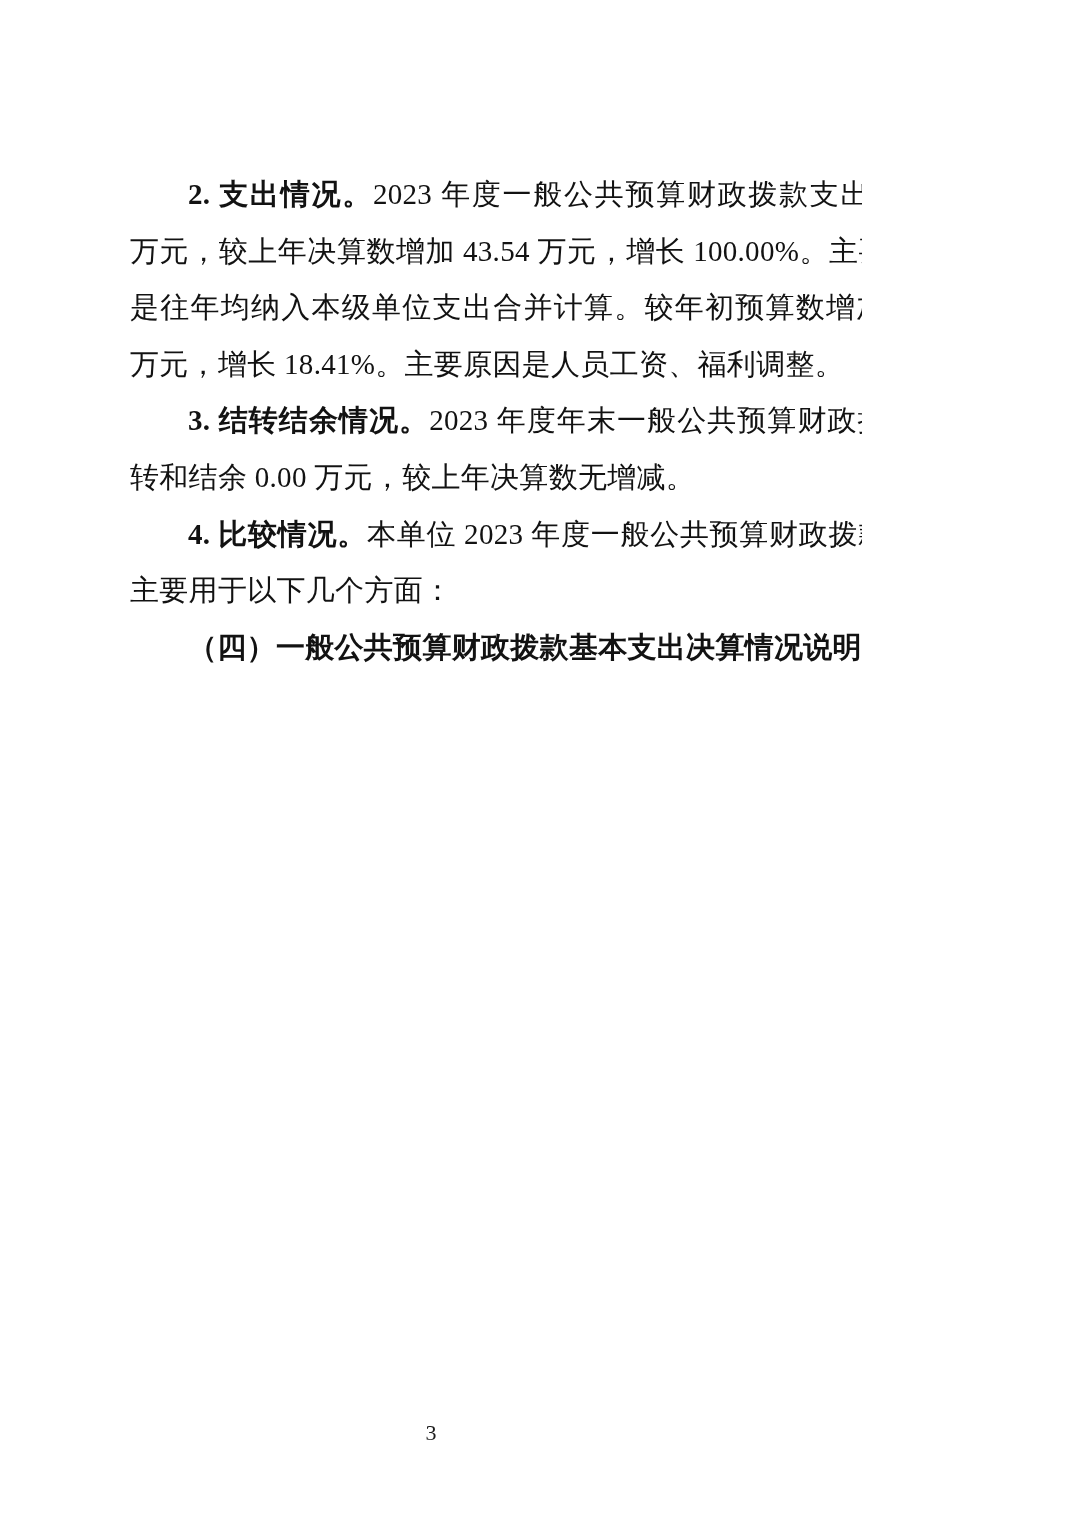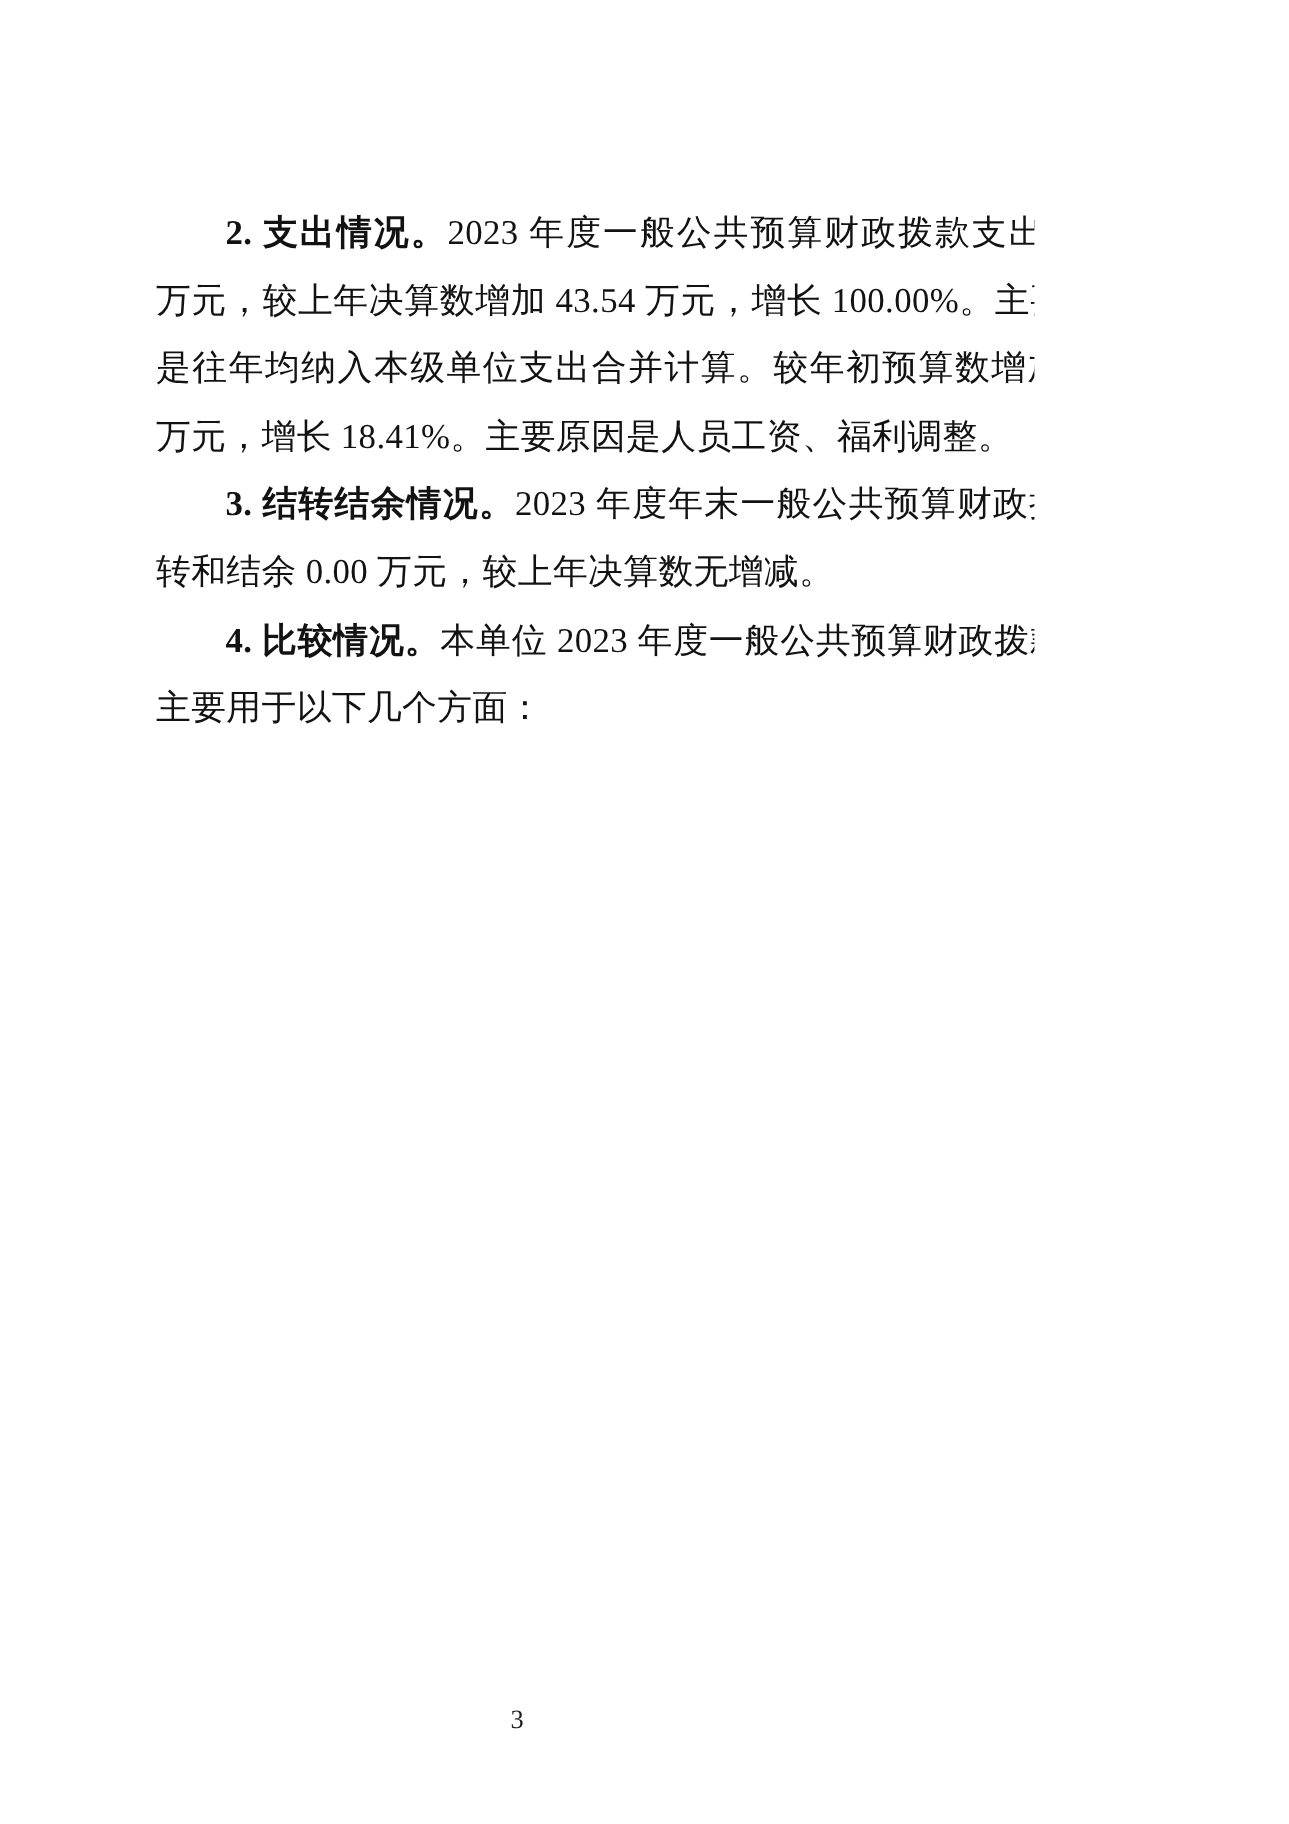--- a/index.html
+++ b/index.html
@@ -51,15 +51,16 @@
   }
 </style>
 </head>
 <body>
 
 <div class="page">
   <div class="content" id="paragraphs">
       <p class="para"><span class="bold">2. 支出情况。</span><span>2023 年度一般公共预算财政拨款支出 43.54 万元，较上年决算数增加 43.54 万元，增长 100.00%。主要原因是往年均纳入本级单位支出合并计算。较年初预算数增加 6.77 万元，增长 18.41%。主要原因是人员工资、福利调整。</span></p>
       <p class="para"><span class="bold">3. 结转结余情况。</span><span>2023 年度年末一般公共预算财政拨款结转和结余 0.00 万元，较上年决算数无增减。</span></p>
       <p class="para"><span class="bold">4. 比较情况。</span><span>本单位 2023 年度一般公共预算财政拨款支出主要用于以下几个方面：</span></p>
+      <p class="para heading"><span class="bold">（四）一般公共预算财政拨款基本支出决算情况说明</span></p>
     </div>
   <div class="footer">3</div>
 </div>
 
 </body></html>

